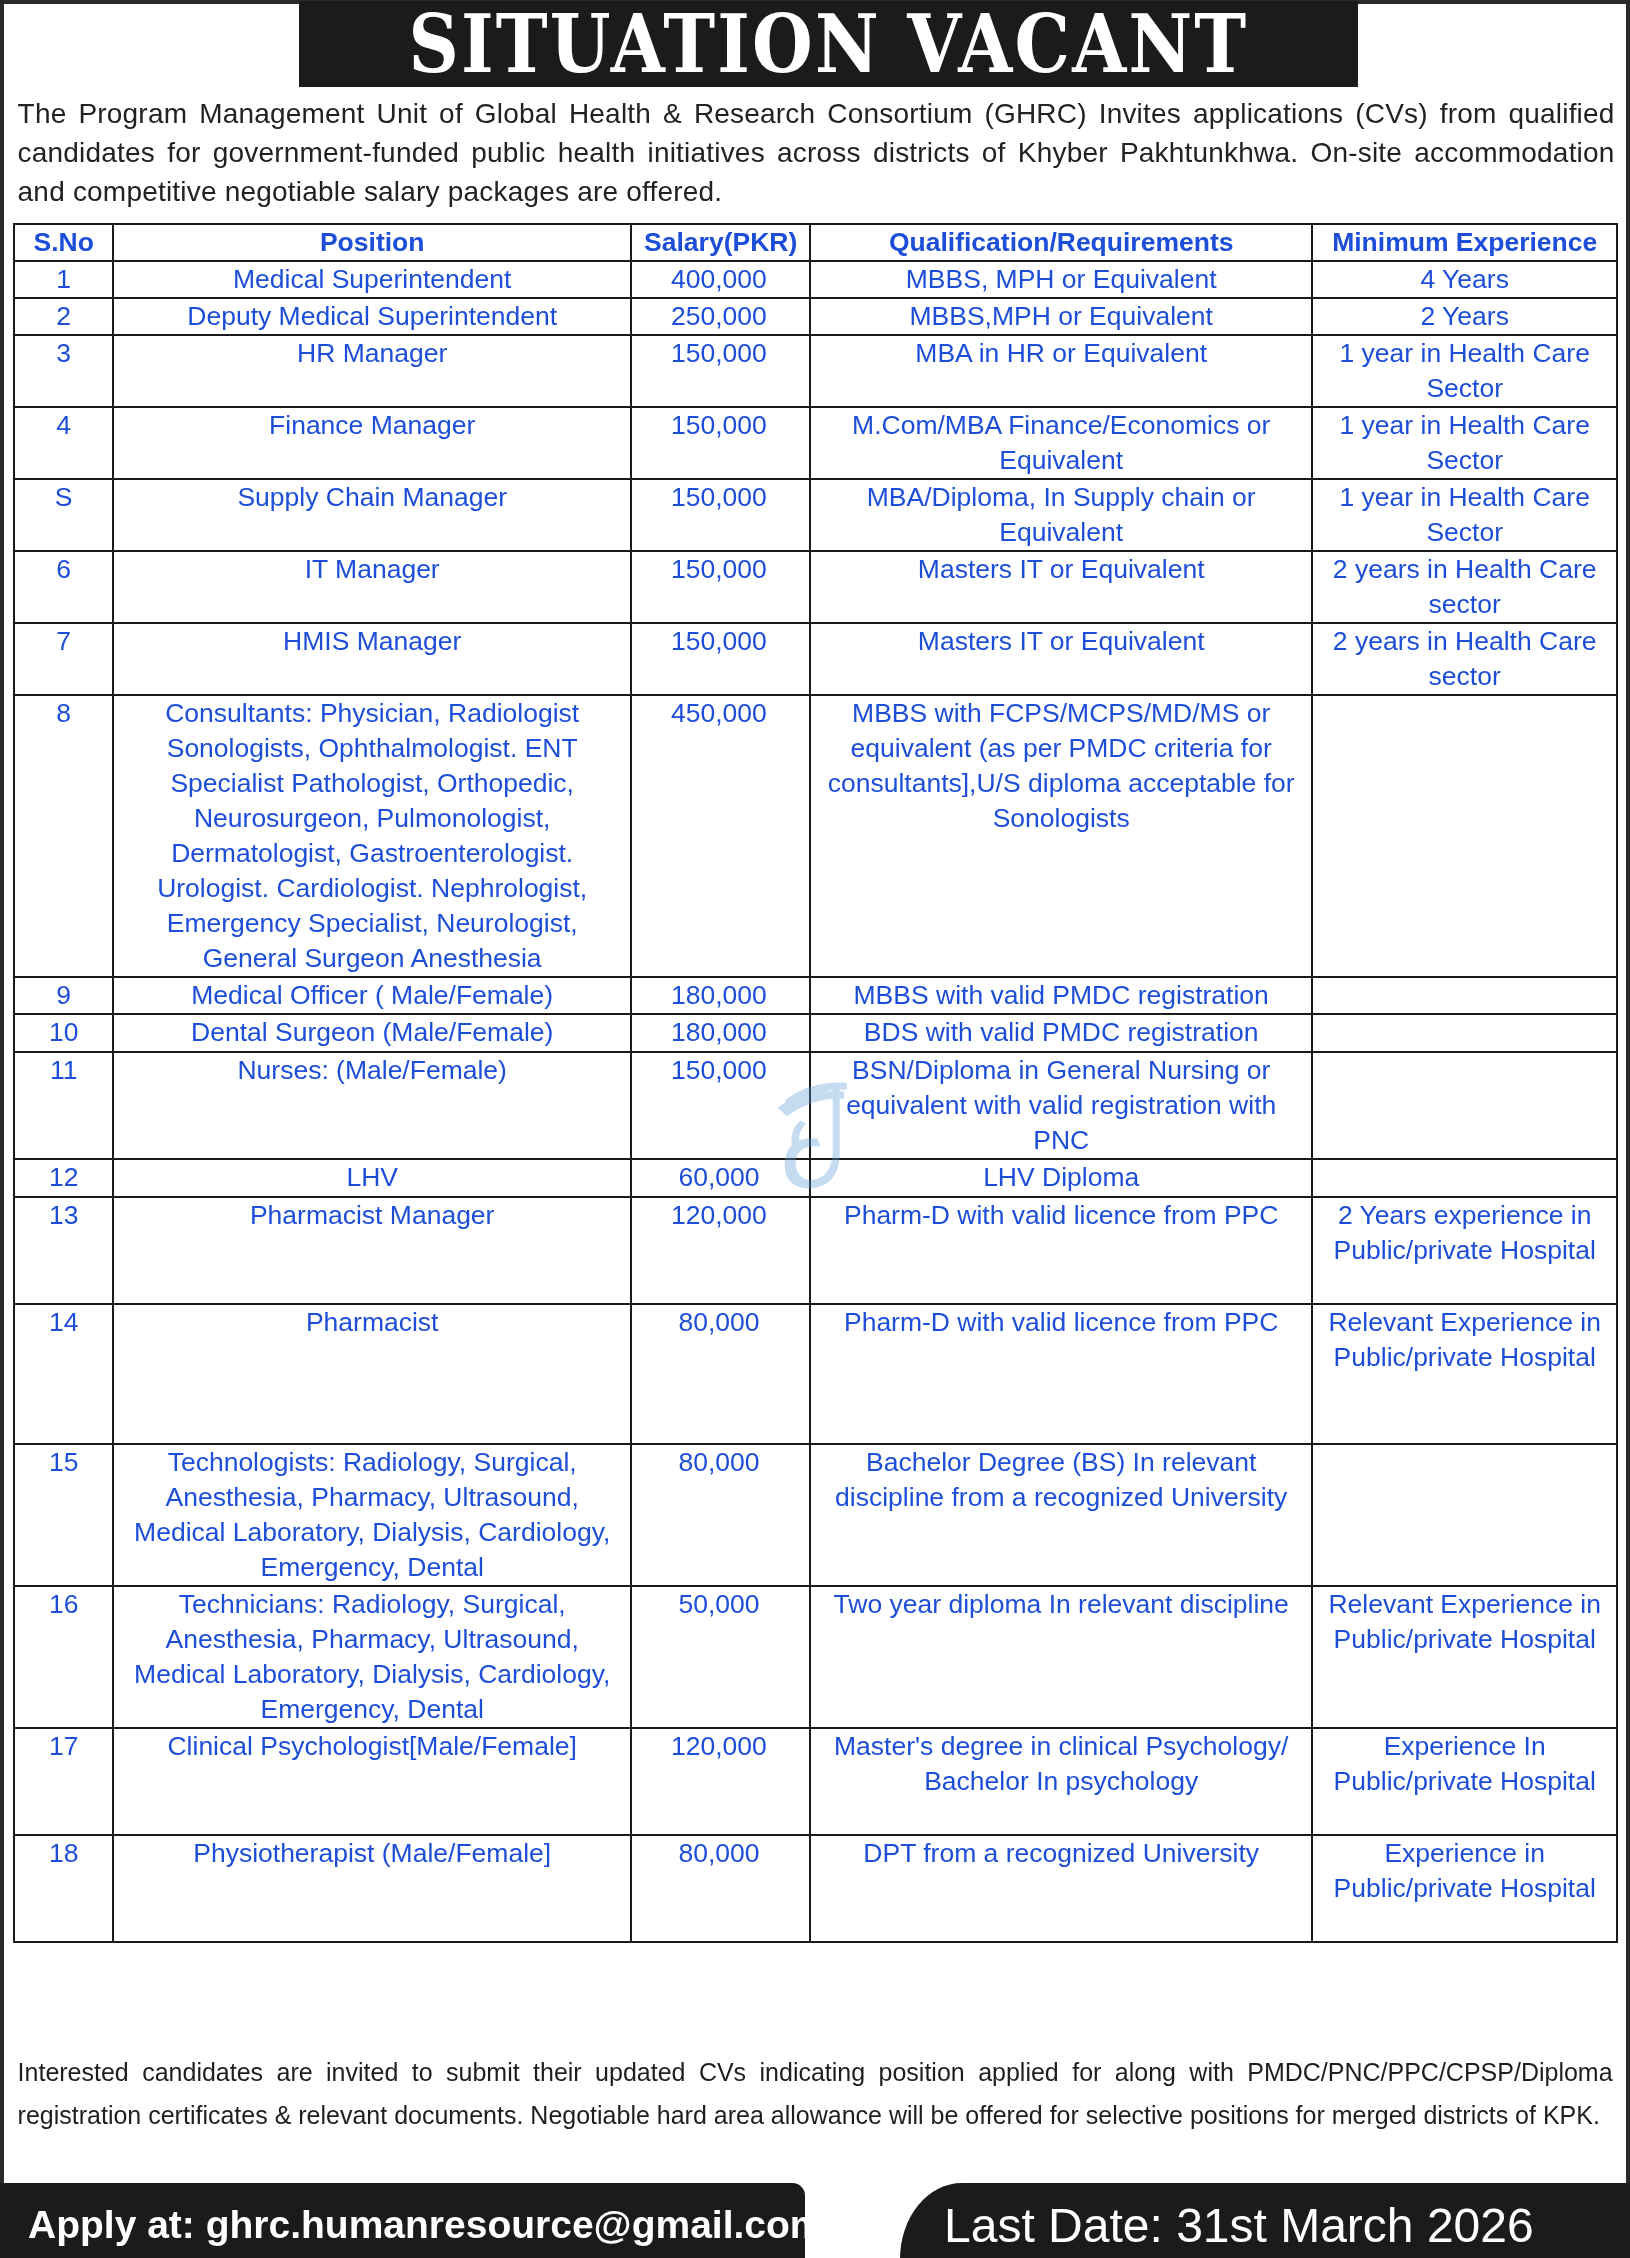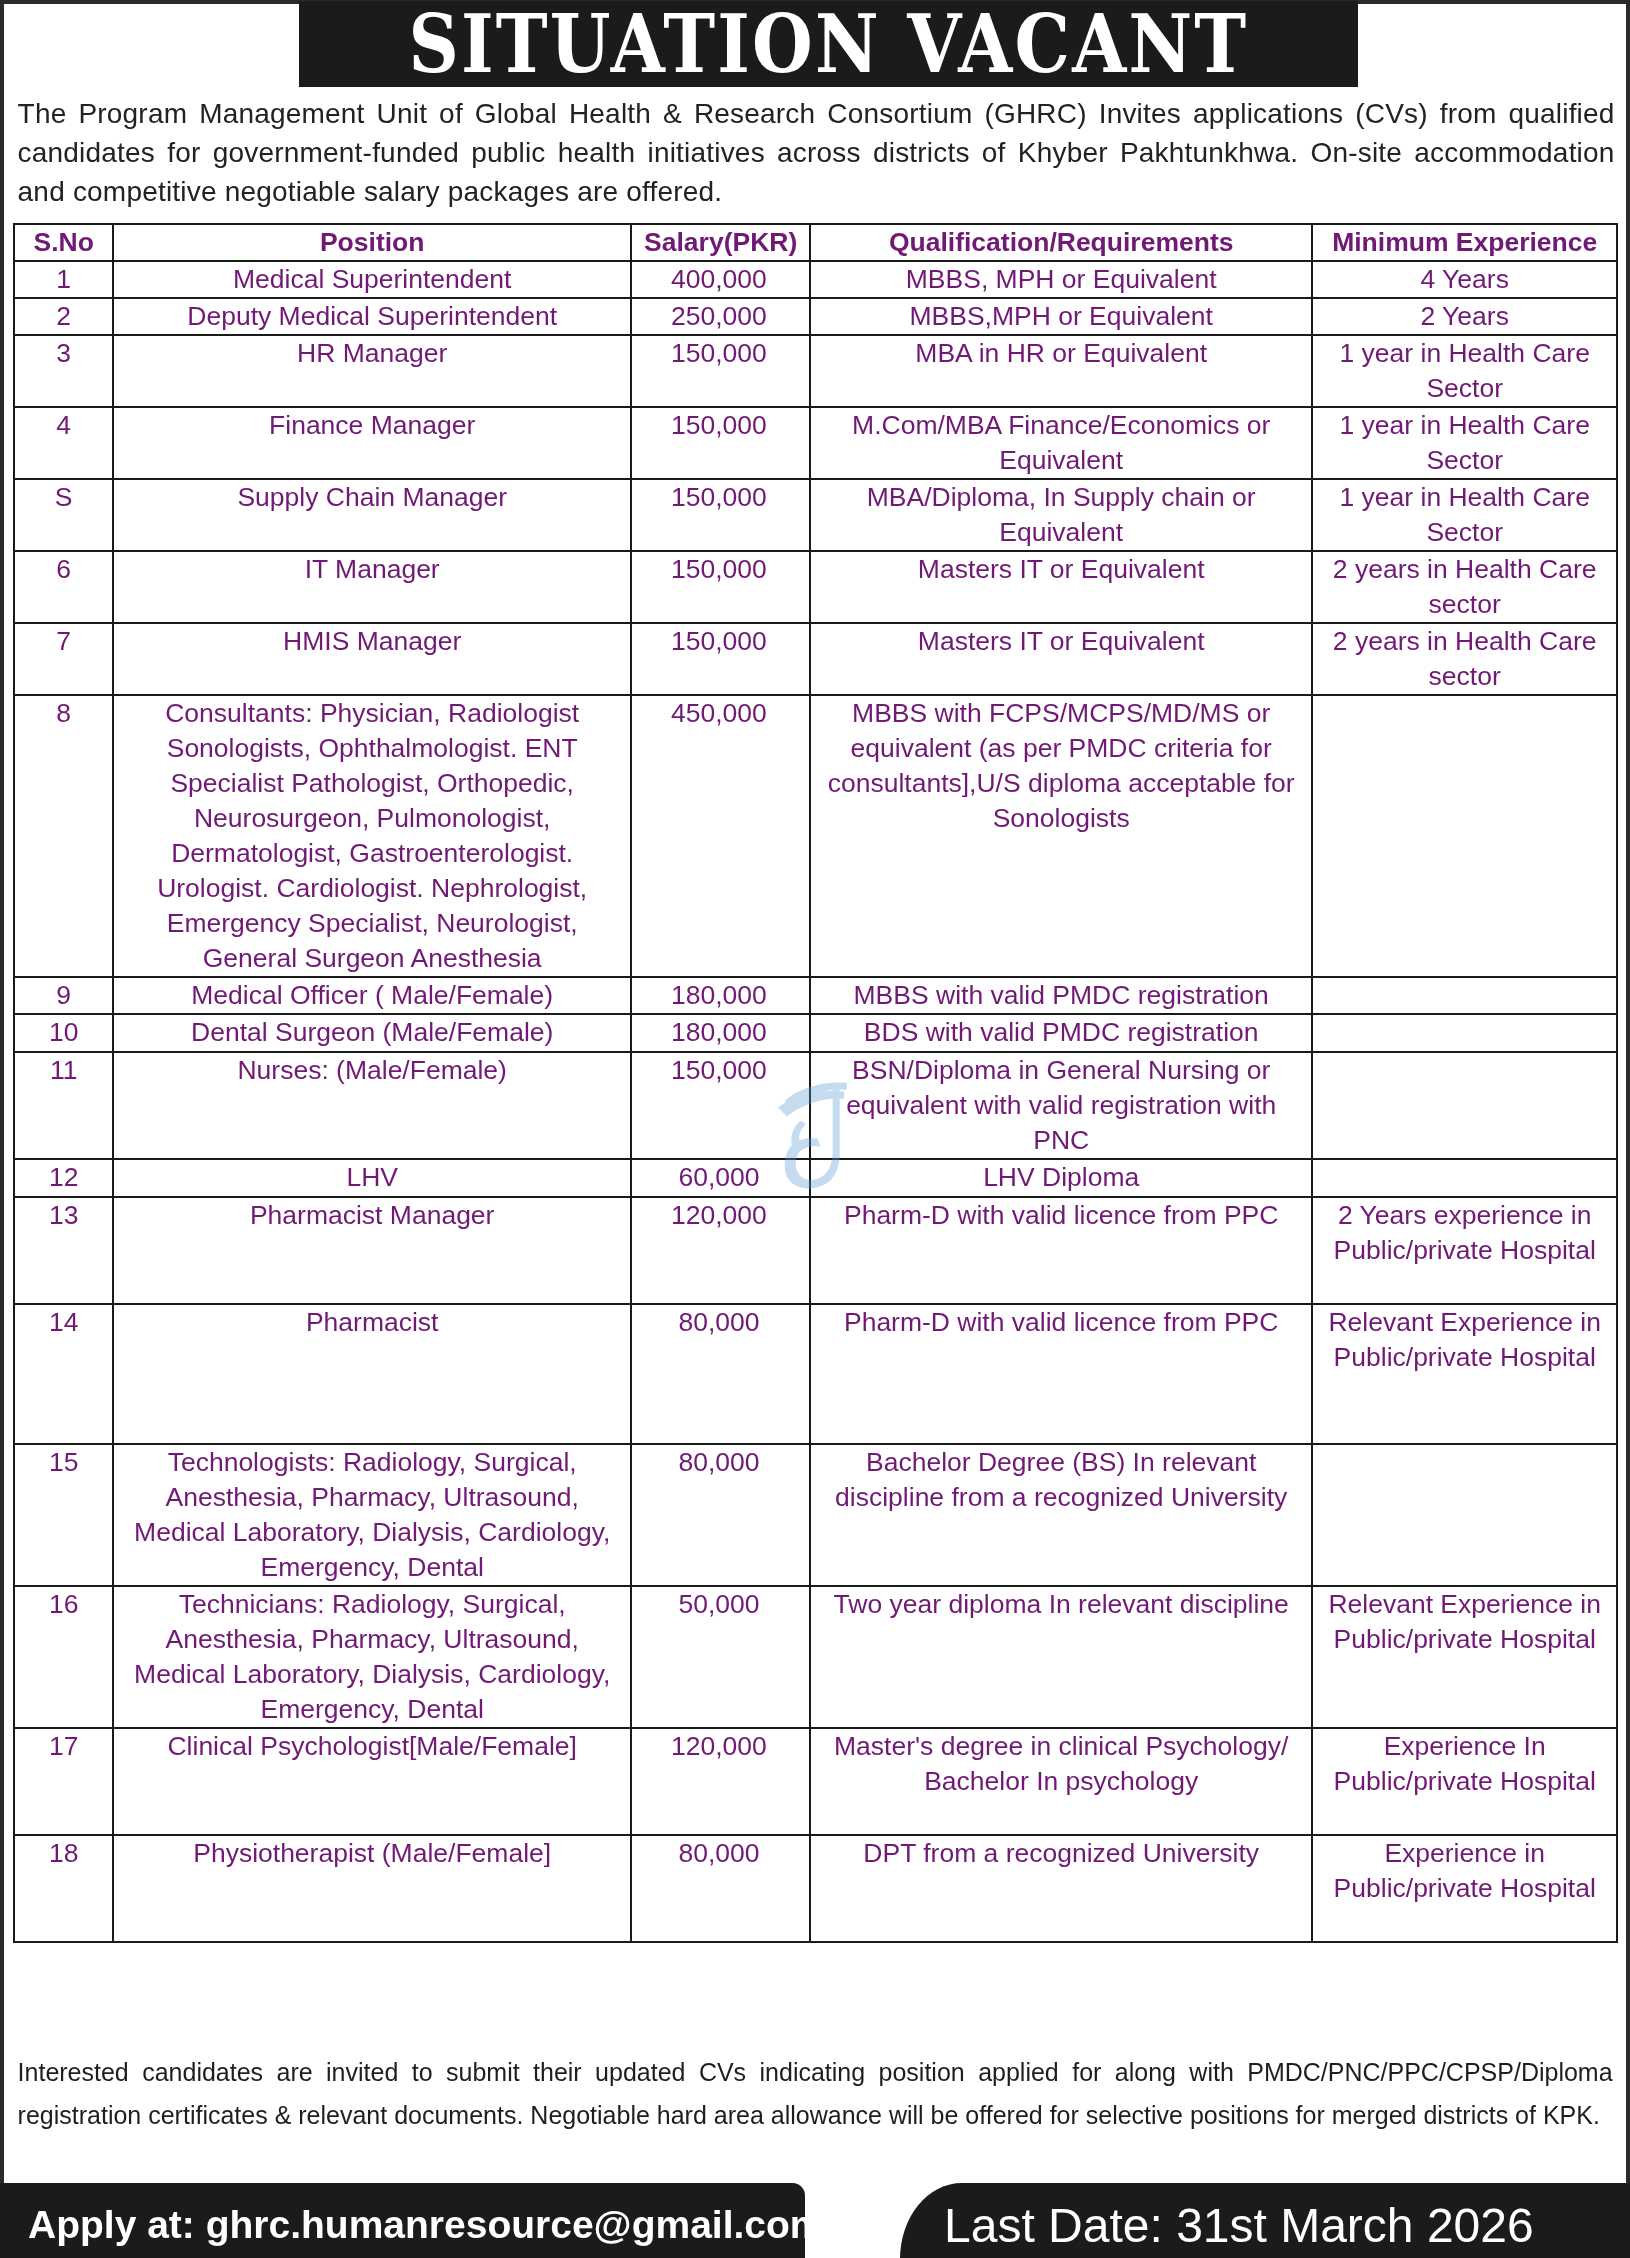--- a/index.html
+++ b/index.html
@@ -9,21 +9,21 @@
            box-sizing:border-box; border:4.4px solid #2a2a2a; border-bottom:none; }
   .title-box { position:absolute; left:286px; top:1px; width:1059px; height:86px;
                background:#1b1b1b; display:flex; align-items:center; justify-content:center;margin-left:13px; }
   .title-text { font-family:"DejaVu Serif", "Liberation Serif", serif; font-weight:bold;
                 color:#ffffff; font-size:81px; letter-spacing:2.6px; line-height:86px;
                 transform:scaleX(0.86); transform-origin:center; white-space:nowrap; }
   .intro { position:absolute; left:17.6px; top:94px; width:1597px; font-size:28px;
            line-height:39px; text-align:justify; text-align-last:left; color:#222;
            letter-spacing:0.2px; }
   table.jobs { position:absolute; left:13.2px; top:223px; width:1603px; border-collapse:collapse;
-               table-layout:fixed; font-size:26.5px; color:#701a75;border-radius:16px; }
+               table-layout:fixed; font-size:26.5px; color:#1d4ed8;border-radius:16px; }
   table.jobs th, table.jobs td { border:2.6px solid #1a1a1a; text-align:center; vertical-align:top;
                padding:0 3.5px; line-height:35px; box-sizing:border-box; overflow:hidden; }
   table.jobs th { font-weight:bold; height:37px; line-height:34px; font-size:26.5px; }
   table.jobs td.sal { padding-right:7px; }
   .watermark { position:absolute; left:769px; top:1072px; width:84px; height:124px; opacity:0.35; pointer-events:none; }
   .footer-text { position:absolute; left:17.6px; top:2051px; width:1595px; font-size:25px; line-height:43px;
                  text-align:justify; text-align-last:left; color:#1e1e1e; }
   .banner-left { position:absolute; left:0; top:2183px; width:805px; height:76px; background:#1b1b1b;
                  border-top-right-radius:12.4px; display:flex; align-items:center; }
   .banner-left span { color:#fff; font-weight:bold; font-size:39px; margin-left:28px; margin-top:7px; white-space:nowrap; }

